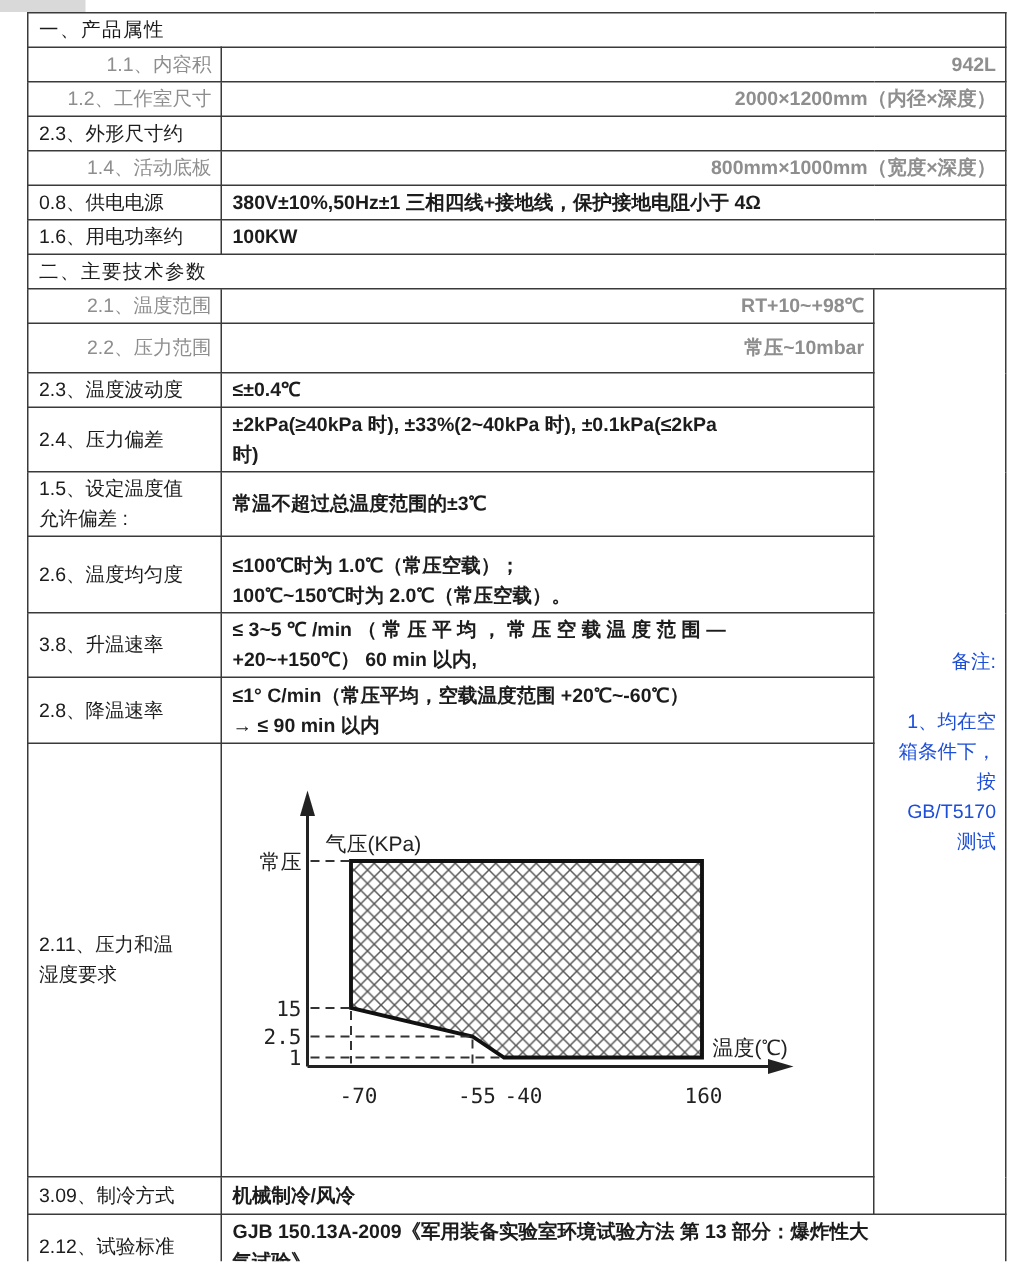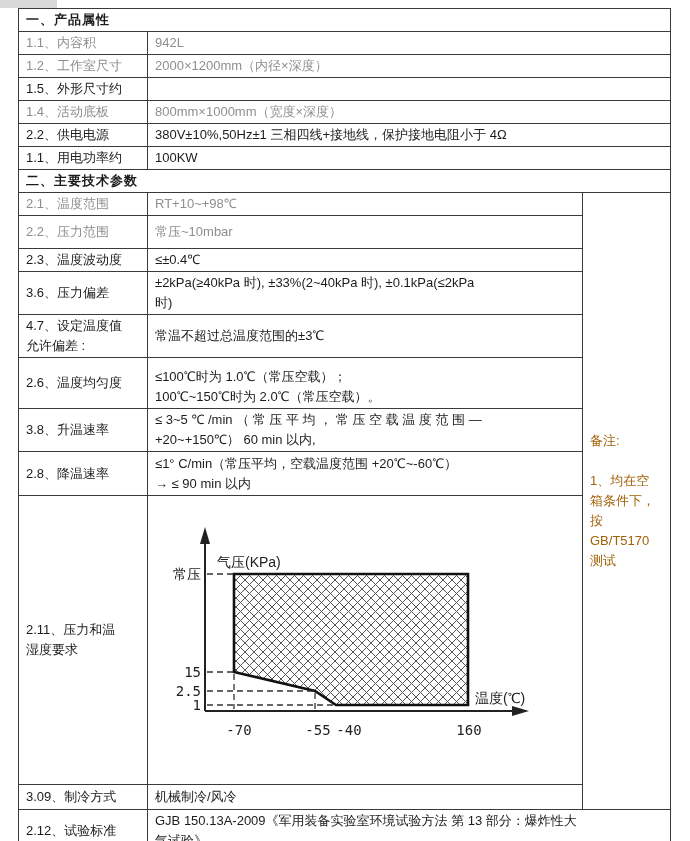--- a/index.html
+++ b/index.html
@@ -3,23 +3,23 @@
 <meta charset="utf-8">
 <style>
   html,body{margin:0;padding:0;background:#fff;}
   #page{position:relative;width:690px;height:841px;background:#ffffff;overflow:hidden;
         font-family:"Liberation Sans",sans-serif;color:#1c1c1c;}
   #corner{position:absolute;left:0;top:0;width:57px;height:8px;background:#d9d9d9;}
   table.spec{position:absolute;left:18px;top:8px;width:652px;border-collapse:collapse;table-layout:fixed;}
   table.spec td{border:1.6px solid #3a3a3a;font-size:13px;line-height:20px;
                 padding:1px 6px 1px 7px;vertical-align:middle;overflow:hidden;
                 white-space:pre-line;word-break:break-all;}
-  td.sec{font-weight:bold;font-size:13.5px;letter-spacing:1px;}
-  td.val{padding-left:9px;}
-  .muted td{color:#8e8e8e;}
+  td.sec{font-weight:normal;font-size:13.5px;letter-spacing:1px;}
+  td.val{padding-left:9px;font-weight:bold;}
+  .muted td{color:#8e8e8e;text-align:right;}
   td.vtop{vertical-align:top;padding-top:3px;margin-left:24px;}
   td.remark{vertical-align:top;padding-top:178px;line-height:24px;}
   td.diagram-cell{padding:0;position:relative;}
   td.diagram-cell svg{display:block;}
   .dim{stroke:#333;stroke-width:1.3;stroke-dasharray:6 4;fill:none;}
   .axis{stroke:#222;stroke-width:2;fill:none;}
   .region{fill:url(#hatch);stroke:#111;stroke-width:2.6;}
   text.dlabel{font-family:"Liberation Sans",sans-serif;font-size:14px;fill:#222;}
   text.dnum{font-family:"DejaVu Sans Mono",monospace;font-size:14px;fill:#222;}
 </style>
@@ -42,65 +42,65 @@
     </tr>
     <tr style="height:22px" class="muted">
       <td>1.1、内容积</td>
       <td class="val" colspan="2">942L</td>
     </tr>
     <tr style="height:22px" class="muted">
       <td>1.2、工作室尺寸</td>
       <td class="val" colspan="2">2000×1200mm（内径×深度）</td>
     </tr>
     <tr style="height:22px">
-      <td>1.5、外形尺寸约</td>
+      <td>2.3、外形尺寸约</td>
       <td class="val" colspan="2"></td>
     </tr>
     <tr style="height:22px" class="muted">
       <td>1.4、活动底板</td>
       <td class="val" colspan="2">800mm×1000mm（宽度×深度）</td>
     </tr>
     <tr style="height:22px">
-      <td>2.2、供电电源</td>
+      <td>0.8、供电电源</td>
       <td class="val" colspan="2">380V±10%,50Hz±1 三相四线+接地线，保护接地电阻小于 4Ω</td>
     </tr>
     <tr style="height:22px">
-      <td>1.1、用电功率约</td>
+      <td>1.6、用电功率约</td>
       <td class="val" colspan="2">100KW</td>
     </tr>
 
     <tr style="height:22px">
       <td class="sec" colspan="3">二、主要技术参数</td>
     </tr>
     <tr style="height:22px" class="muted">
       <td>2.1、温度范围</td>
       <td class="val">RT+10~+98℃</td>
-      <td class="remark" rowspan="10" style="color:#a16207">备注:
+      <td class="remark" rowspan="10" style="color:#1d4ed8">备注:
 
 1、均在空
 箱条件下，
 按
 GB/T5170
 测试</td>
     </tr>
     <tr style="height:33px" class="muted">
       <td class="vtop">2.2、压力范围</td>
       <td class="val vtop">常压~10mbar</td>
     </tr>
     <tr style="height:22px">
       <td>2.3、温度波动度</td>
       <td class="val">≤±0.4℃</td>
     </tr>
     <tr style="height:42px">
-      <td class="vtop">3.6、压力偏差</td>
+      <td class="vtop">2.4、压力偏差</td>
       <td class="val vtop">±2kPa(≥40kPa 时), ±33%(2~40kPa 时), ±0.1kPa(≤2kPa
 时)</td>
     </tr>
     <tr style="height:43px">
-      <td class="vtop">4.7、设定温度值
+      <td class="vtop">1.5、设定温度值
 允许偏差 :</td>
       <td class="val vtop">常温不超过总温度范围的±3℃</td>
     </tr>
     <tr style="height:44px">
       <td class="vtop">2.6、温度均匀度</td>
       <td class="val vtop" style="padding-top:9px">≤100℃时为 1.0℃（常压空载）；
 100℃~150℃时为 2.0℃（常压空载）。</td>
     </tr>
     <tr style="height:43px">
       <td class="vtop">3.8、升温速率</td>

